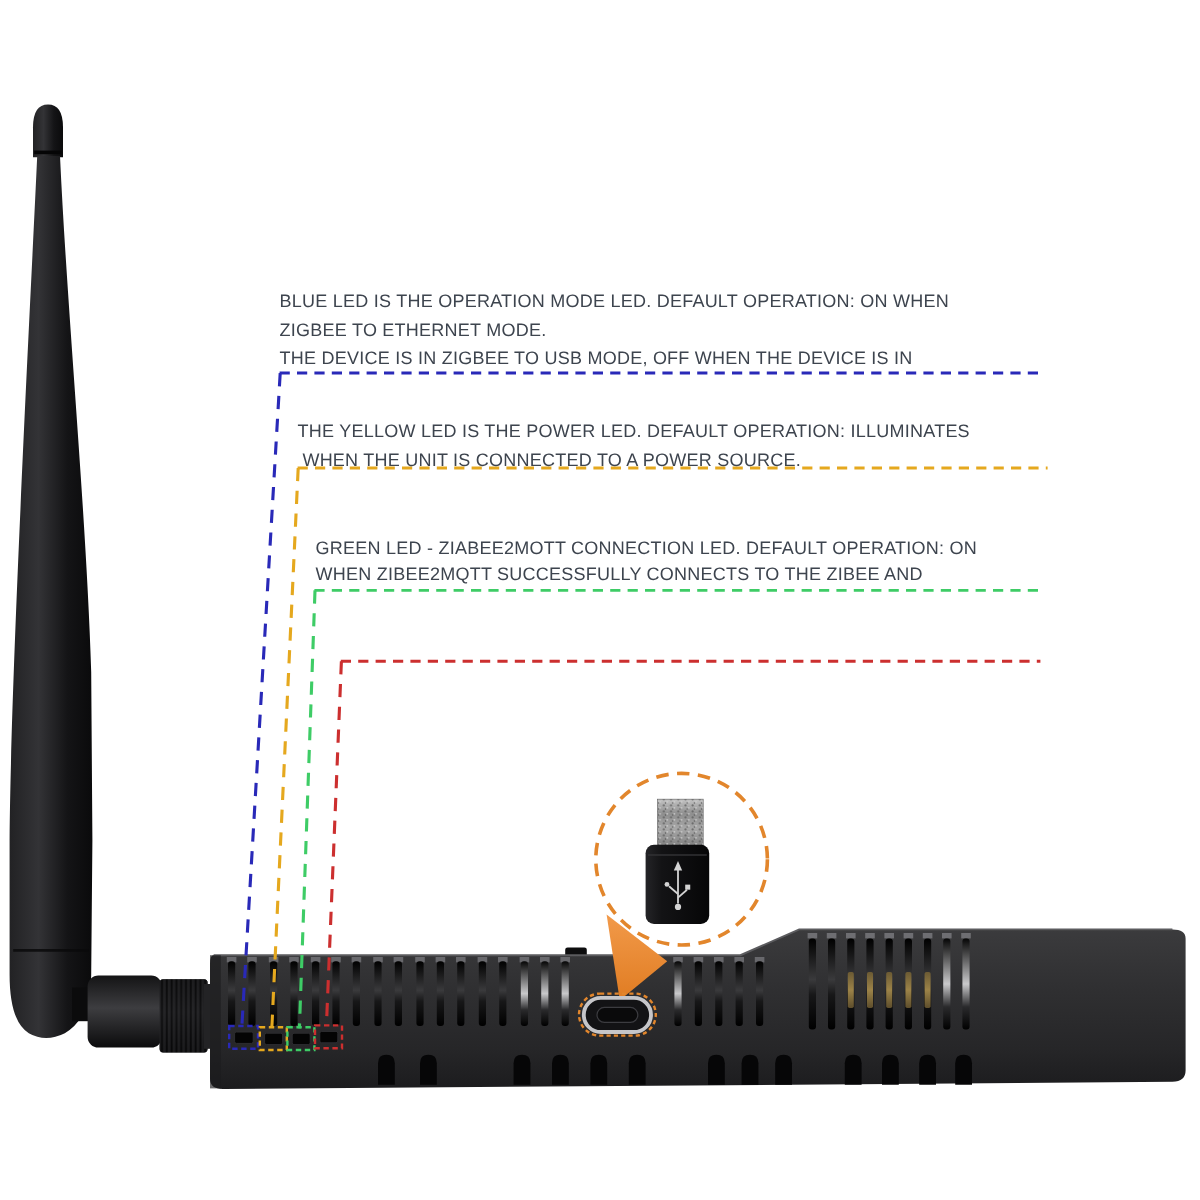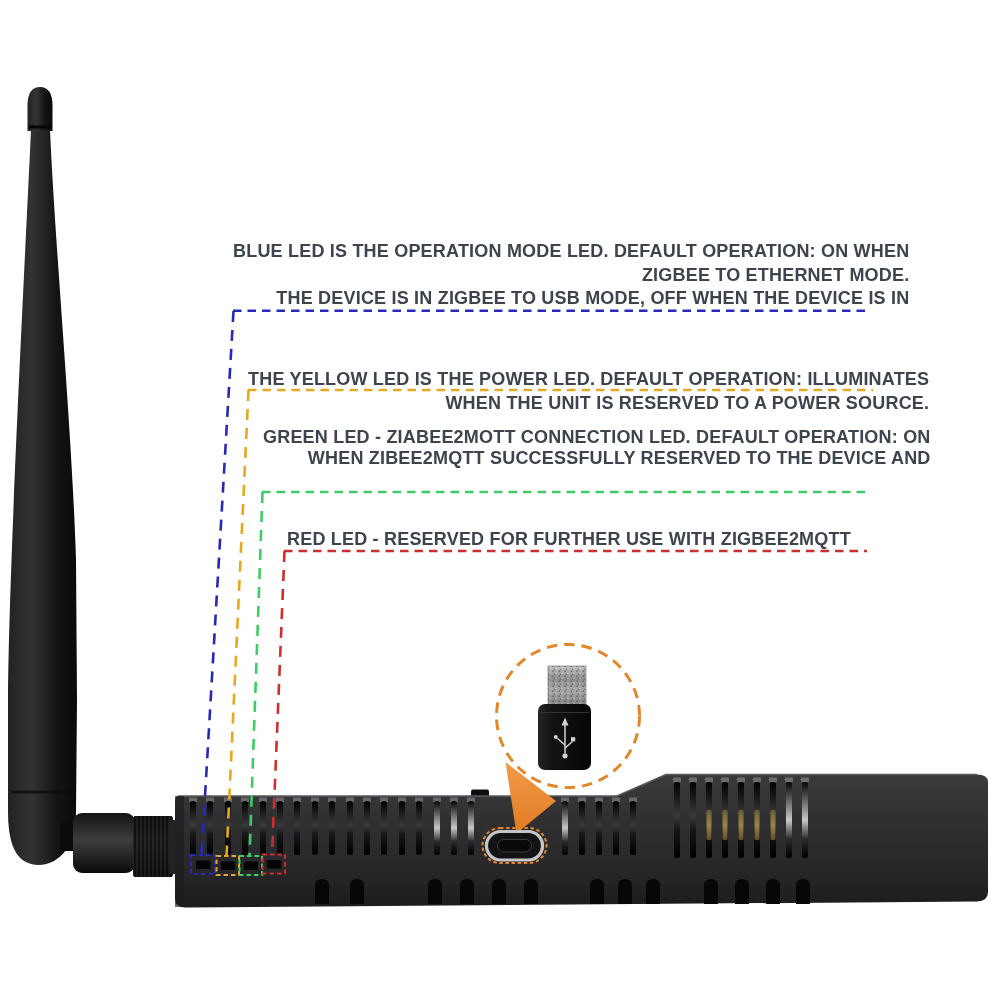--- a/index.html
+++ b/index.html
@@ -1,20 +1,20 @@
 <!DOCTYPE html>
 <html style="--ink: #3d444e;"><head>
 <meta charset="utf-8">
 <style>
   html,body{margin:0;padding:0;background:#ffffff;}
   .canvas{position:relative;width:1000px;height:1000px;background:#fff;overflow:hidden;
           font-family:"Liberation Sans",sans-serif;}
   svg{position:absolute;left:0;top:0;}
-  .note{position:absolute;color:var(--ink,#3d444e);font-size:18px;font-weight:700;
-        letter-spacing:.2px;text-align:right;}
+  .note{position:absolute;color:var(--ink,#3d444e);font-size:15px;font-weight:400;
+        letter-spacing:.2px;}
   .note .ln{white-space:nowrap;height:23.5px;line-height:23.5px;}
   .note.tight .ln{height:20.5px;line-height:20.5px;}
   .note .ln.ind{margin-left:4px;}
 </style>
 </head>
 <body>
 
 <div class="canvas">
 
 <svg width="1000" height="1000" viewBox="0 0 1000 1000">
@@ -236,25 +236,22 @@
     <line x1="284" y1="551" x2="867" y2="551" stroke-width="2.4" stroke-dasharray="8.5 6" stroke="#cc2f2f"></line>
     <line x1="284.5" y1="551" x2="272" y2="855" stroke-width="2.6" stroke-dasharray="11 8" stroke="#cc2f2f"></line>
   </g>
 </svg>
 
 <div class="note" style="left:233px;top:240px">
   <div class="ln">BLUE LED IS THE OPERATION MODE LED. DEFAULT OPERATION: ON WHEN</div>
   <div class="ln">ZIGBEE TO ETHERNET MODE.</div>
   <div class="ln">THE DEVICE IS IN ZIGBEE TO USB MODE, OFF WHEN THE DEVICE IS IN</div>
 </div>
-<div class="note" style="left:248px;top:368px">
+<div class="note" style="left:248px;top:348px">
   <div class="ln">THE YELLOW LED IS THE POWER LED. DEFAULT OPERATION: ILLUMINATES</div>
-  <div class="ln ind">WHEN THE UNIT IS RESERVED TO A POWER SOURCE.</div>
-</div>
-<div class="note tight" style="left:263px;top:427px">
+  <div class="ln ind">WHEN THE UNIT IS CONNECTED TO A POWER SOURCE.</div>
+</div>
+<div class="note tight" style="left:263px;top:448px">
   <div class="ln">GREEN LED - ZIABEE2MOTT CONNECTION LED. DEFAULT OPERATION: ON</div>
-  <div class="ln">WHEN ZIBEE2MQTT SUCCESSFULLY RESERVED TO THE DEVICE AND</div>
-</div>
-<div class="note" style="left:287px;top:528px">
-  <div class="ln">RED LED - RESERVED FOR FURTHER USE WITH ZIGBEE2MQTT</div>
+  <div class="ln">WHEN ZIBEE2MQTT SUCCESSFULLY CONNECTS TO THE ZIBEE AND</div>
 </div>
 
 </div>
 
 </body></html>

